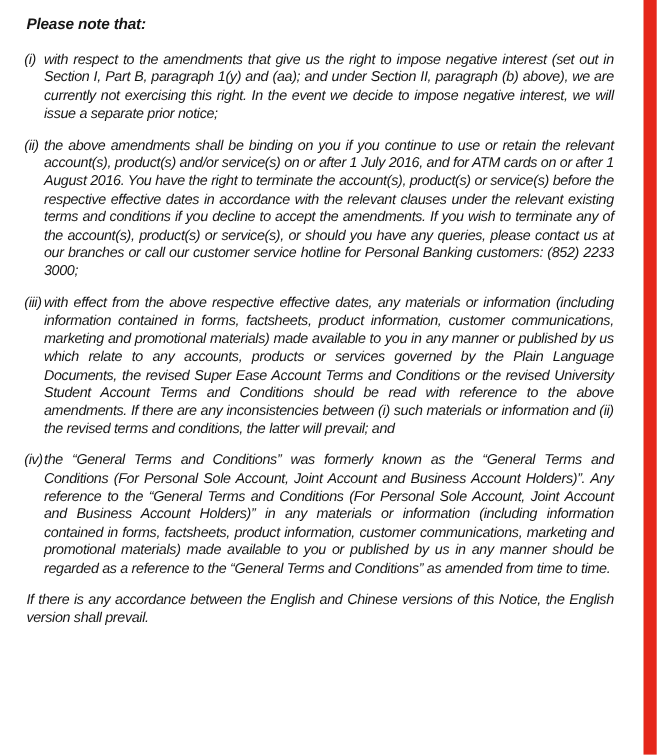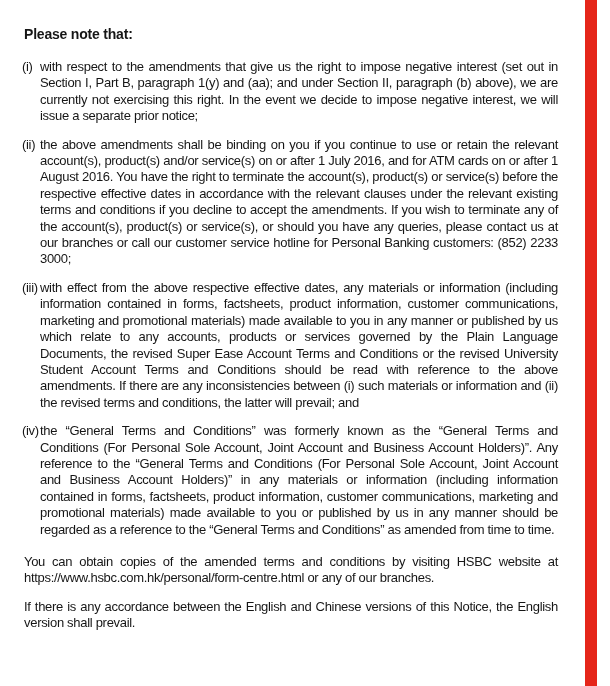--- a/index.html
+++ b/index.html
@@ -19,22 +19,23 @@
     position: absolute;
     left: 585px;
     top: 0;
     width: 12px;
     height: 686px;
     background: #e5261a;
   }
   .content {
     position: absolute;
     left: 24px;
-    top: 26px;
+    top: 13px;
     width: 534px;
+    font-style: italic;
   }
   .notice-heading {
     font-size: 14px;
     font-weight: bold;
     line-height: 17px;
     letter-spacing: -0.2px;
     margin: 0 0 16px 0;
   }
   .list-item {
     position: relative;
@@ -87,18 +88,17 @@
 
     <div class="list-item">
       <span class="item-label">(iii)</span><span>with effect from the above respective effective dates, any materials or information (including information contained in forms, factsheets, product information, customer communications, marketing and promotional materials) made available to you in any manner or published by us which relate to any accounts, products or services governed by the Plain Language Documents, the revised Super Ease Account Terms and Conditions or the revised University Student Account Terms and Conditions should be read with reference to the above amendments. If there are any inconsistencies between (i) such materials or information and (ii) the revised terms and conditions, the latter will prevail; and</span>
     </div>
 
     <div class="list-item">
       <span class="item-label">(iv)</span><span>the “General Terms and Conditions” was formerly known as the “General Terms and Conditions (For Personal Sole Account, Joint Account and Business Account Holders)”. Any reference to the “General Terms and Conditions (For Personal Sole Account, Joint Account and Business Account Holders)” in any materials or information (including information contained in forms, factsheets, product information, customer communications, marketing and promotional materials) made available to you or published by us in any manner should be regarded as a reference to the “General Terms and Conditions” as amended from time to time.</span>
     </div>
   </div>
 
-  <p class="closing first">You can obtain copies of the amended terms and conditions by visiting HSBC website at https://www.hsbc.com.hk/personal/form-centre.html or any of our branches.</p>
 
   <p class="closing">If there is any accordance between the English and Chinese versions of this Notice, the English version shall prevail.</p>
 
 
 </div>
 
 </body></html>

